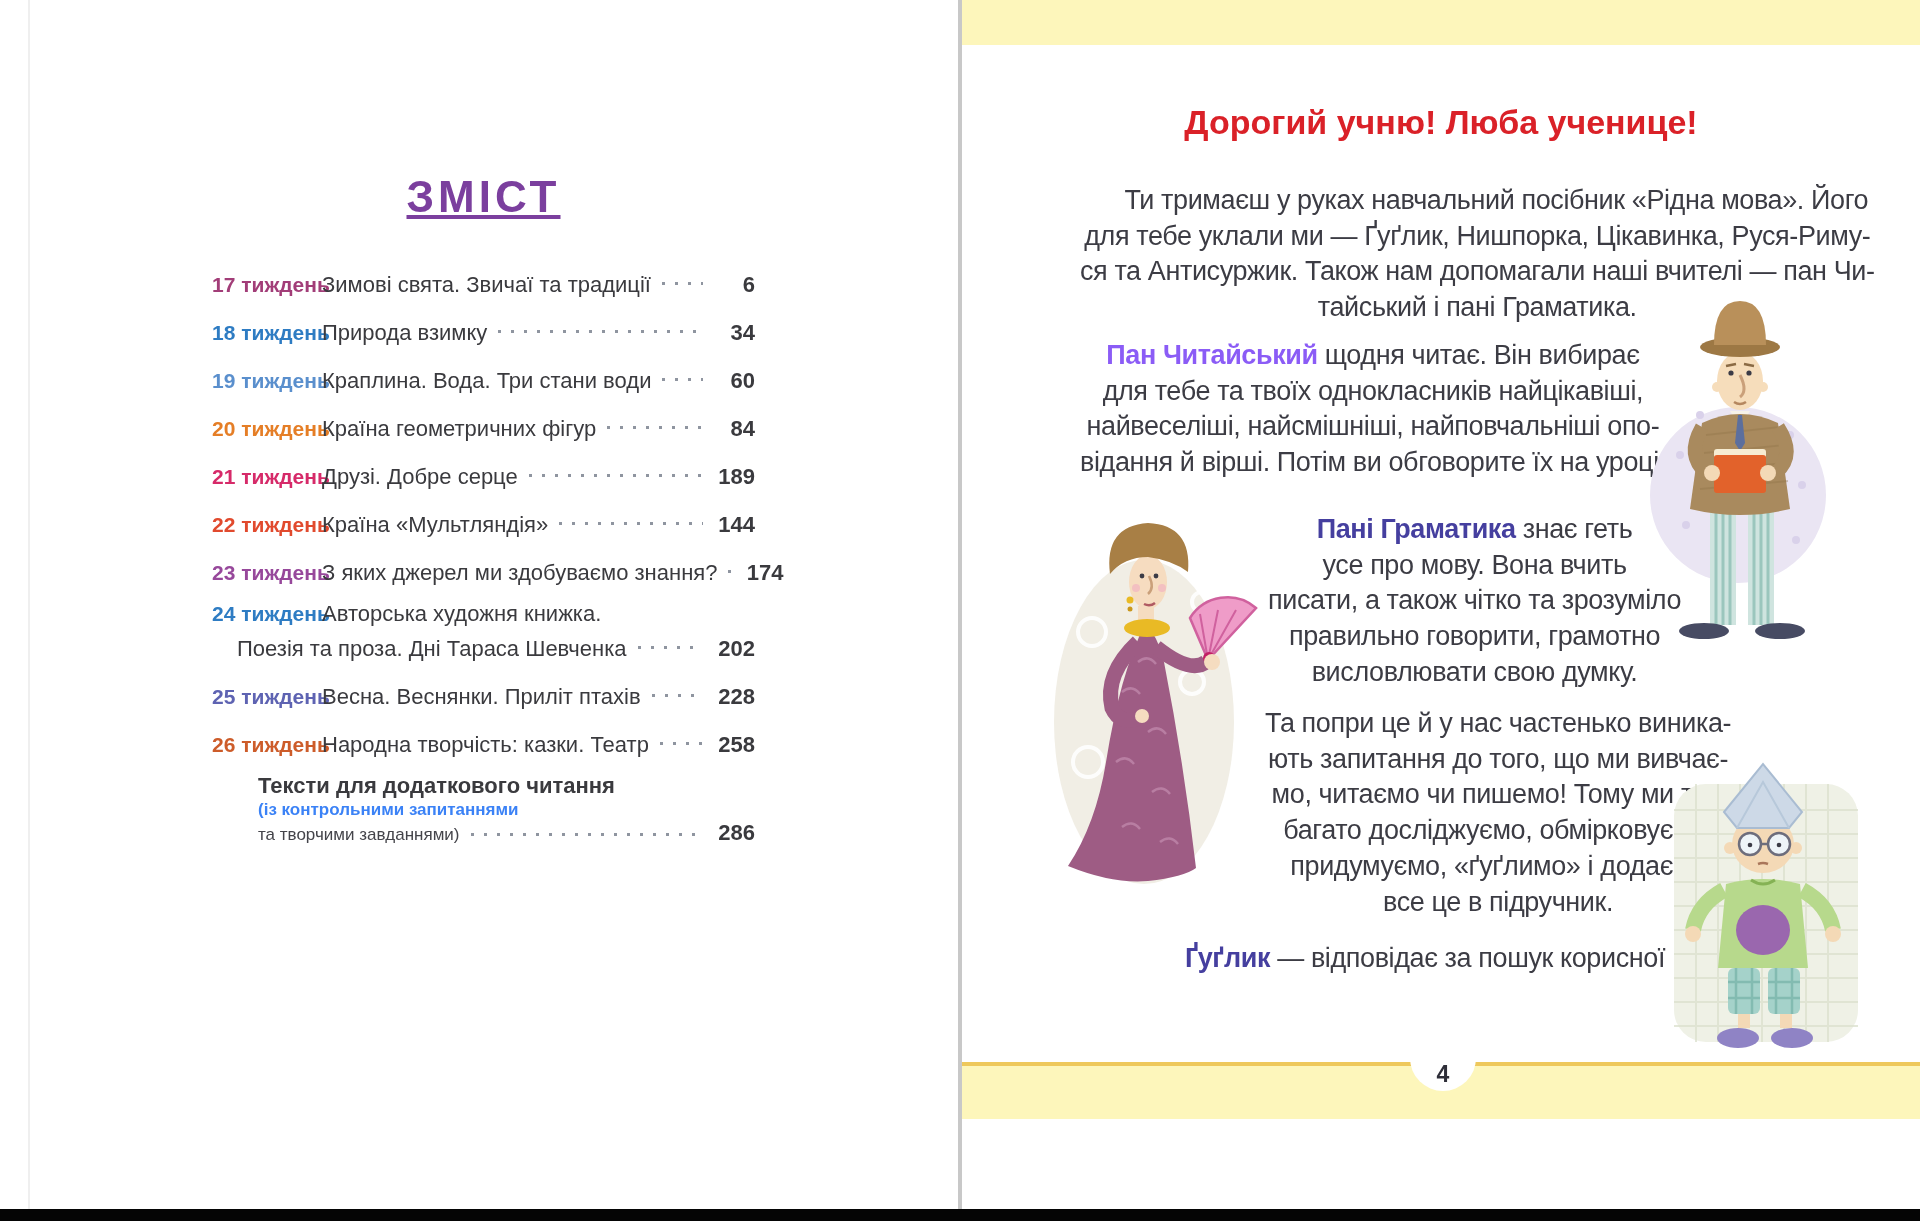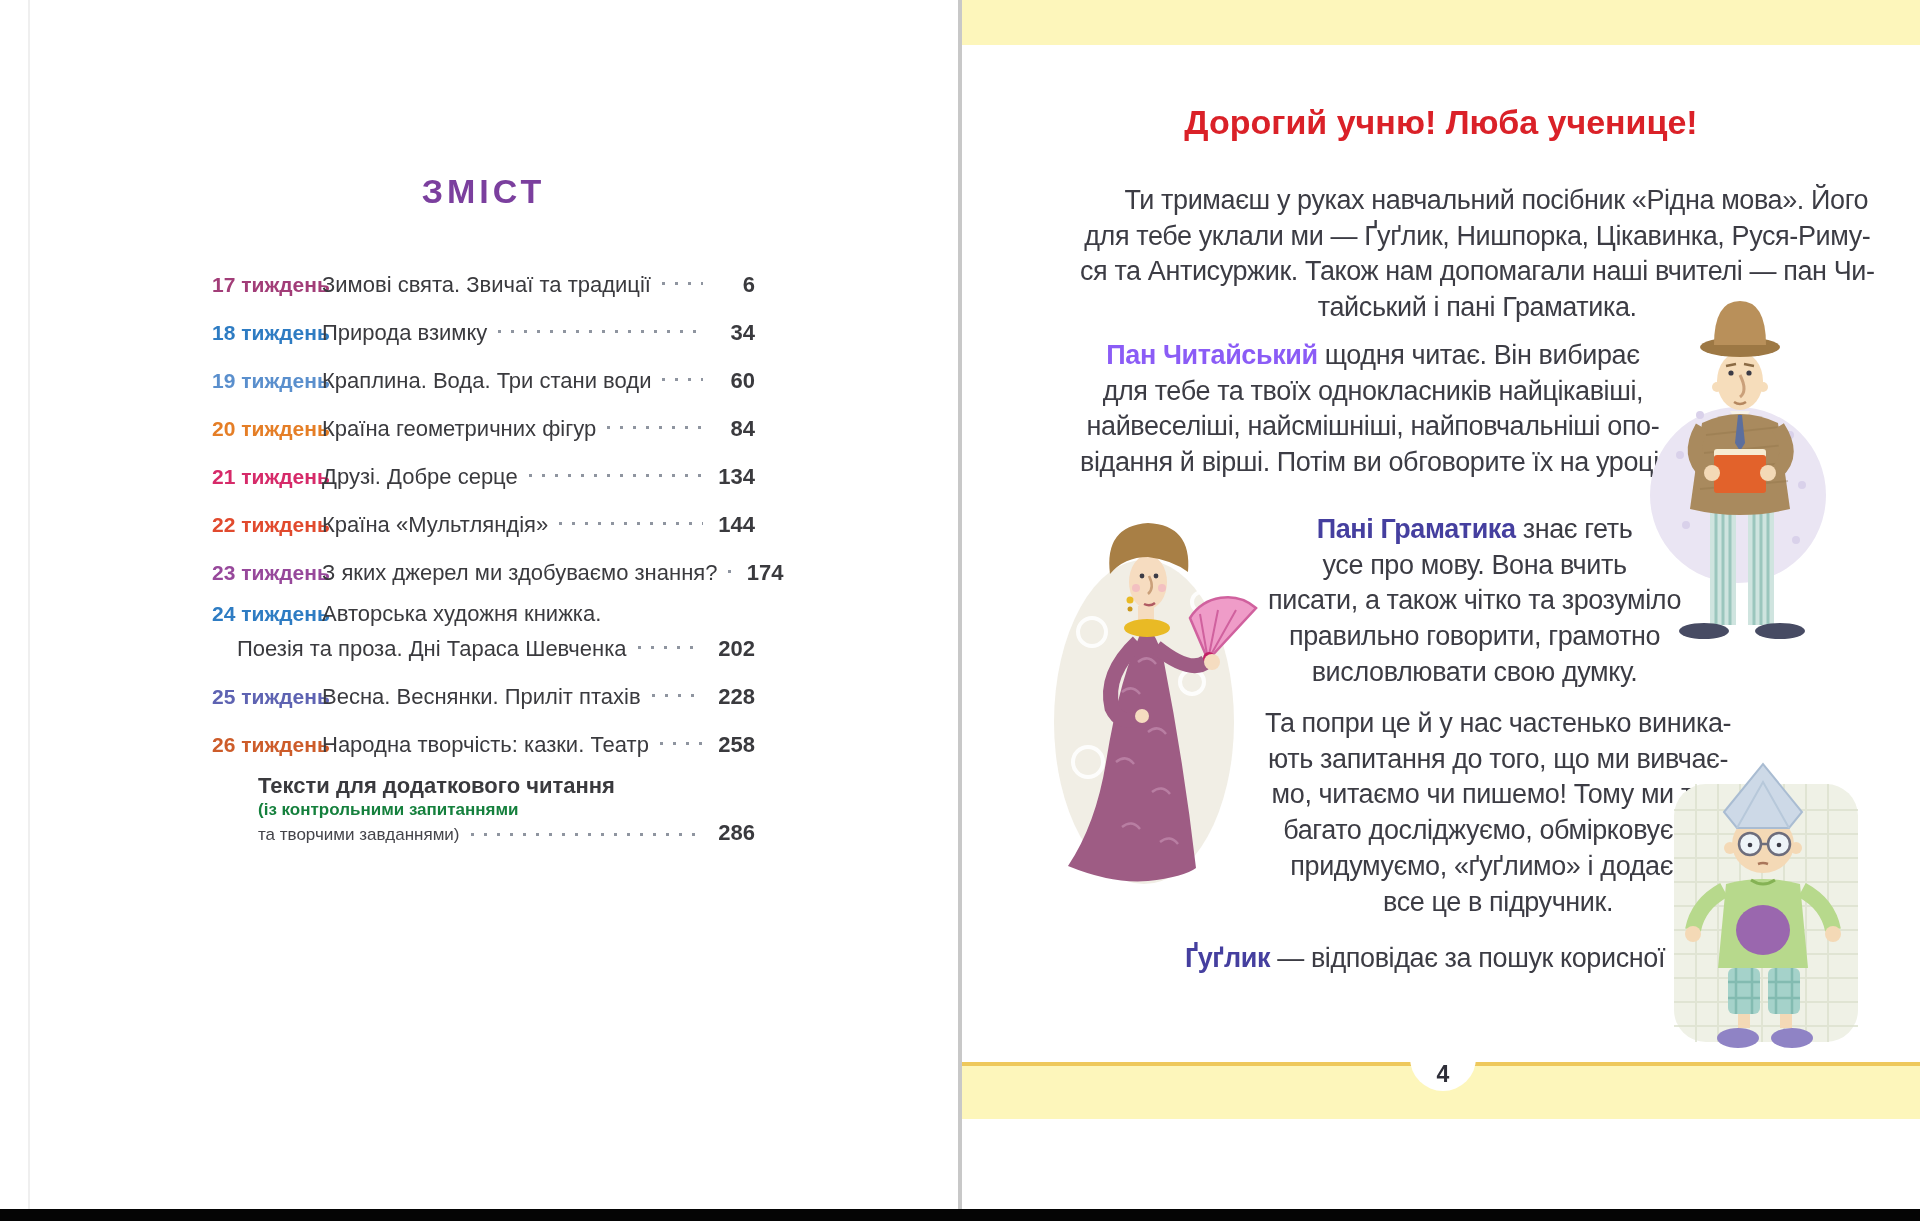--- a/index.html
+++ b/index.html
@@ -4,35 +4,35 @@
 <style>
   * { margin:0; padding:0; box-sizing:border-box; }
   html,body { width:1920px; height:1221px; overflow:hidden; background:#ffffff;
               font-family:"Liberation Sans","DejaVu Sans",sans-serif; }
   .screen { position:relative; width:1920px; height:1221px; background:#ffffff; }
 
   
   .left-page { position:absolute; left:0; top:0; width:958px; height:1209px; background:#fff; }
   .page-edge { position:absolute; left:28px; top:0; width:2px; height:1209px; background:#efefef; }
   .toc-title { position:absolute; left:212px; top:172px; width:543px; text-align:center;
-               font-size:34px; font-weight:bold; letter-spacing:4px; }
+               font-size:44px; font-weight:bold; letter-spacing:4px;text-decoration:underline; }
   .toc { position:absolute; left:212px; top:264px; width:543px; color:#3a3a3e; }
   .toc-row, .toc-line2, .note-row { display:flex; align-items:baseline; }
   .toc-row { margin-bottom:13px; }
   .toc-row-multi { margin-bottom:13px; }
   .toc-week { flex:none; width:110px; font-size:21px; font-weight:bold; line-height:28px; white-space:nowrap; }
   .toc-text { flex:none; font-size:22px; font-weight:normal; line-height:28px; white-space:nowrap; color:#3a3a3e; }
   .leader { flex:1 1 8px; min-width:8px; height:28px; margin:0 6px;
             background-image:radial-gradient(circle, #8f95a0 1.7px, transparent 2px);
             background-size:13px 5px; background-repeat:repeat-x; background-position:left bottom 6px; }
   .toc-page { flex:none; min-width:46px; text-align:right; font-size:22px; font-weight:bold; line-height:28px; }
   .toc-line2 { padding-left:25px; }
   .toc-extra { padding-left:46px; margin-top:2px; }
   .extra-title { font-size:22px; font-weight:bold; line-height:28px; }
-  .extra-note { font-size:17px; font-weight:bold; line-height:19px; color:#15803d; }
+  .extra-note { font-size:17px; font-weight:bold; line-height:19px; color:#3b82f6; }
   .note-row .toc-text { font-size:17px; line-height:19px; color:#44444a; }
   .note-row .leader { height:19px; background-position:left bottom 3px; }
 
   
   .divider { position:absolute; left:958px; top:0; width:4px; height:1209px; background:#c8c8c8; }
 
   
   .right-page { position:absolute; left:962px; top:0; width:958px; height:1209px; background:#fff; }
   .band-top { position:absolute; left:0; top:0; width:958px; height:45px; }
   .band-bottom { position:absolute; left:0; top:1062px; width:958px; height:57px; border-top:4px solid #eec85c; }
@@ -90,21 +90,21 @@
         <div class="toc-row">
           <span class="toc-week" style="color: rgb(229, 126, 38);">20 тиждень</span>
           <span class="toc-text">Країна геометричних фігур</span>
           <span class="leader"></span>
           <span class="toc-page">84</span>
         </div>
         <div class="toc-row">
           <span class="toc-week" style="color: rgb(214, 42, 105);">21 тиждень</span>
           <span class="toc-text">Друзі. Добре серце</span>
           <span class="leader"></span>
-          <span class="toc-page">134</span>
+          <span class="toc-page">189</span>
         </div>
         <div class="toc-row">
           <span class="toc-week" style="color: rgb(225, 74, 46);">22 тиждень</span>
           <span class="toc-text">Країна «Мультляндія»</span>
           <span class="leader"></span>
           <span class="toc-page">144</span>
         </div>
         <div class="toc-row">
           <span class="toc-week" style="color: rgb(151, 72, 155);">23 тиждень</span>
           <span class="toc-text">З яких джерел ми здобуваємо знання?</span>

